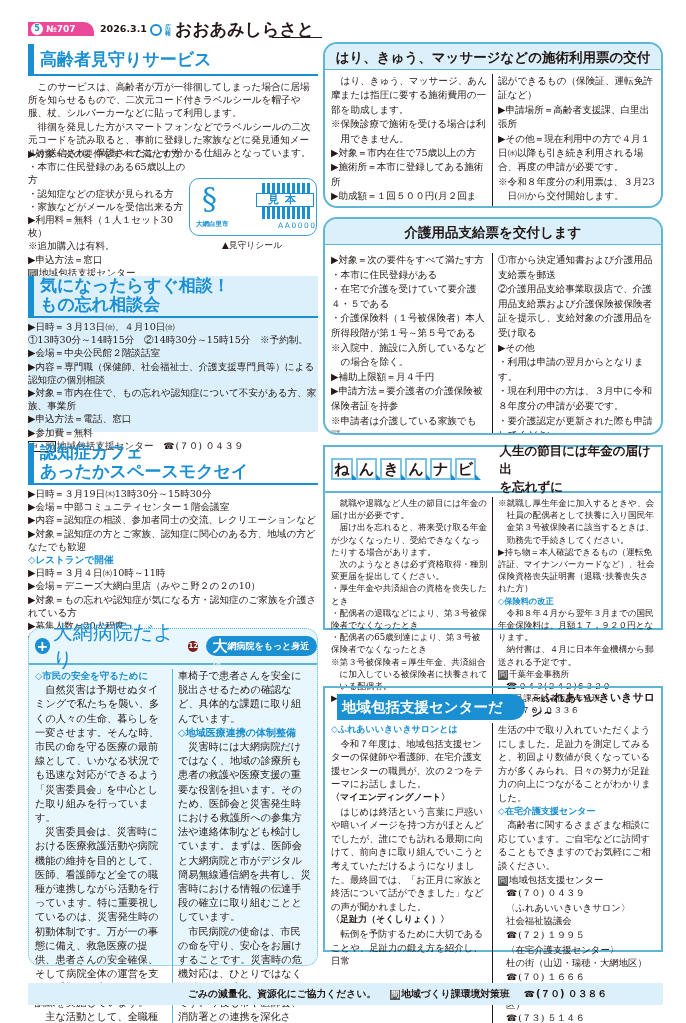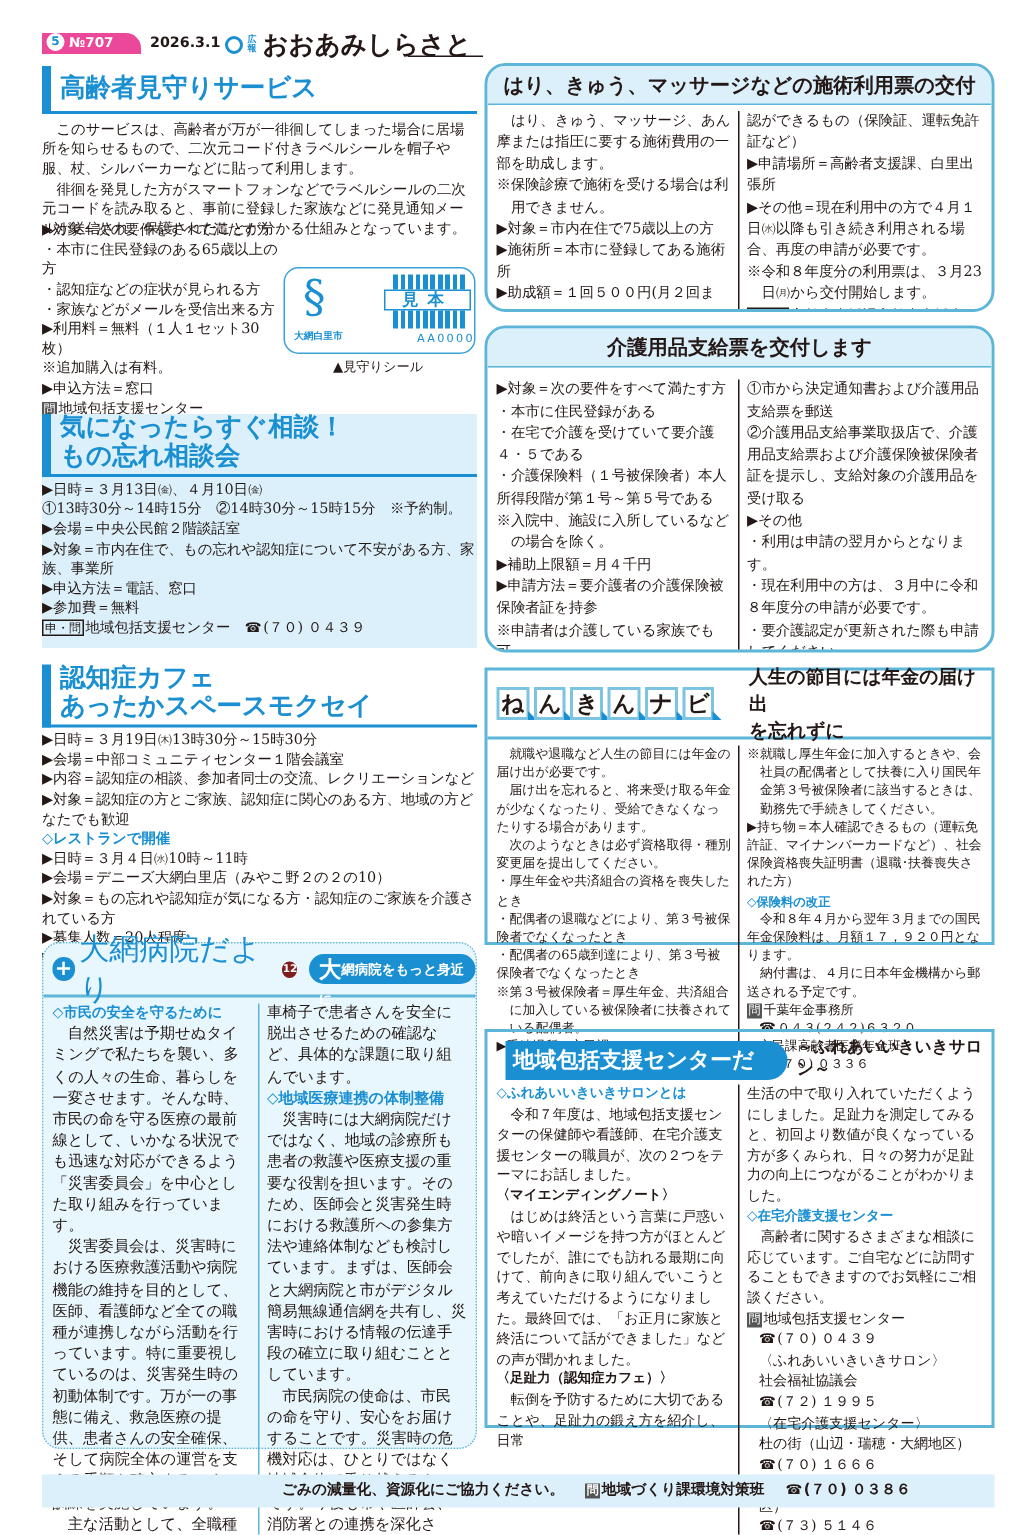--- a/index.html
+++ b/index.html
@@ -100,20 +100,21 @@
 
 <div class="abs" style="left:28px;top:276px;width:290px;height:156px;background:#dcf0fb"></div>
 <div class="ltitle" style="top:276px;height:42px">
     <div>気になったらすぐ相談！</div>
     <div>もの忘れ相談会</div>
   </div>
 <div class="abs txt" style="left:28px;top:320px;width:290px">
   <p>▶日時＝３月13日㈮、４月10日㈮</p>
   <p>①13時30分～14時15分　②14時30分～15時15分　※予約制。</p>
   <p>▶会場＝中央公民館２階談話室</p>
+  <p>▶内容＝専門職（保健師、社会福祉士、介護支援専門員等）による認知症の個別相談</p>
   <p>▶対象＝市内在住で、もの忘れや認知症について不安がある方、家族、事業所</p>
   <p>▶申込方法＝電話、窓口</p>
   <p>▶参加費＝無料</p>
   <p><span class="k">申・問</span><span>地域包括支援センター</span>　<span class="tel">(７０) ０４３９</span></p>
 </div>
 
 <div class="ltitle" style="top:443px;height:42px">
     <div>認知症カフェ</div>
     <div>あったかスペースモクセイ</div>
   </div>
@@ -246,21 +247,21 @@
   <div class="kh">
     <span class="kt">地域包括支援センターだより</span>
     <span class="ks">～ふれあいいきいきサロン～</span>
   </div>
   <div class="cols" style="font-size:9.4px;line-height:13.6px;padding-top:3px">
     <div class="c l">
       <p class="blue sans" style="font-weight:bold;font-size:9px">◇ふれあいいきいきサロンとは</p>
       <p class="ind">令和７年度は、地域包括支援センターの保健師や看護師、在宅介護支援センターの職員が、次の２つをテーマにお話しました。</p>
       <p class="sans" style="font-weight:bold;font-size:9px">〈マイエンディングノート〉</p>
       <p class="ind">はじめは終活という言葉に戸惑いや暗いイメージを持つ方がほとんどでしたが、誰にでも訪れる最期に向けて、前向きに取り組んでいこうと考えていただけるようになりました。最終回では、「お正月に家族と終活について話ができました」などの声が聞かれました。</p>
-      <p class="sans" style="font-weight:bold;font-size:9px">〈足趾力（認知症カフェ）〉</p>
+      <p class="sans" style="font-weight:bold;font-size:9px">〈足趾力（そくしりょく）〉</p>
       <p class="ind">転倒を予防するために大切であることや、足趾力の鍛え方を紹介し、日常</p>
     </div>
     <div class="c r">
       <p>生活の中で取り入れていただくようにしました。足趾力を測定してみると、初回より数値が良くなっている方が多くみられ、日々の努力が足趾力の向上につながることがわかりました。</p>
       <p class="blue sans" style="font-weight:bold;font-size:9px">◇在宅介護支援センター</p>
       <p class="ind">高齢者に関するさまざまな相談に応じています。ご自宅などに訪問することもできますのでお気軽にご相談ください。</p>
       <p><span class="kk">問</span><span>地域包括支援センター</span></p>
       <p style="padding-left:8px" class="tel">(７０) ０４３９</p>
       <p style="padding-left:8px">〈ふれあいいきいきサロン〉</p>
       <p style="padding-left:8px">社会福祉協議会</p>

